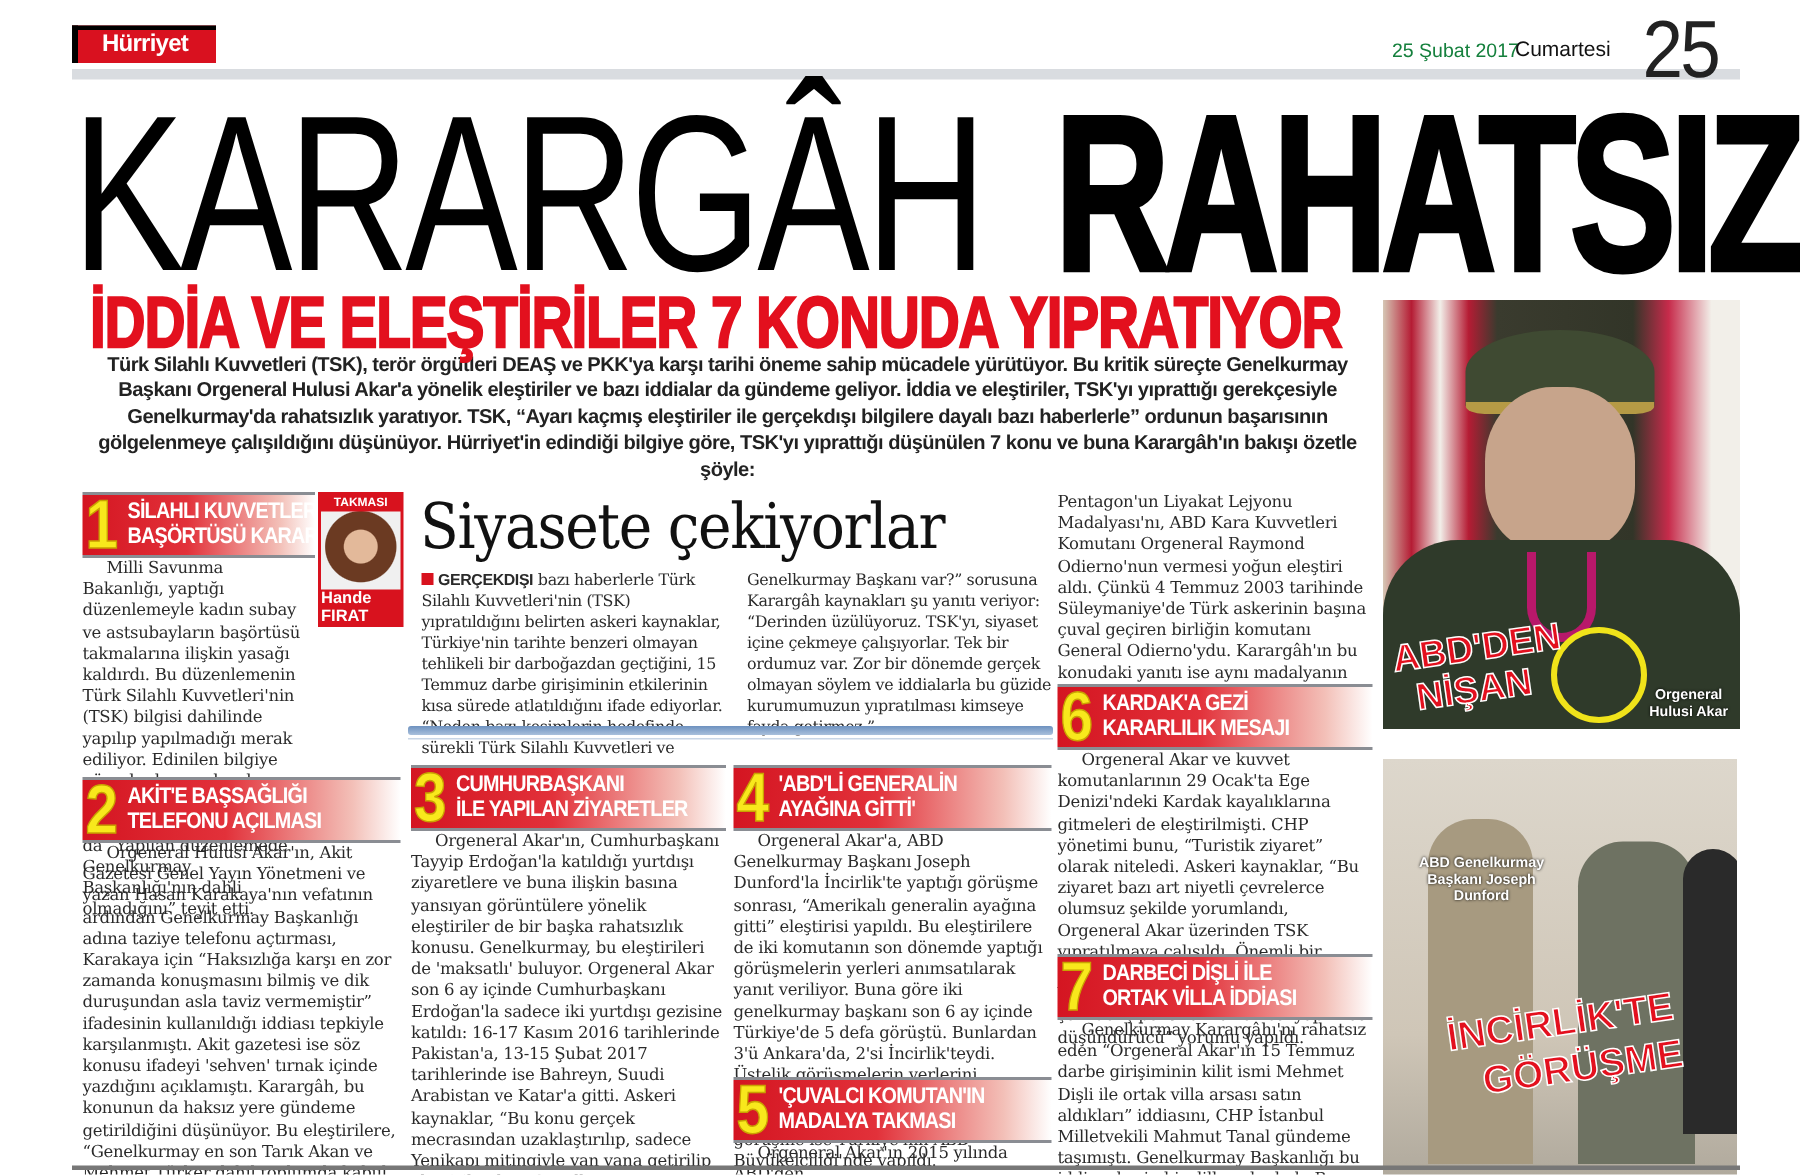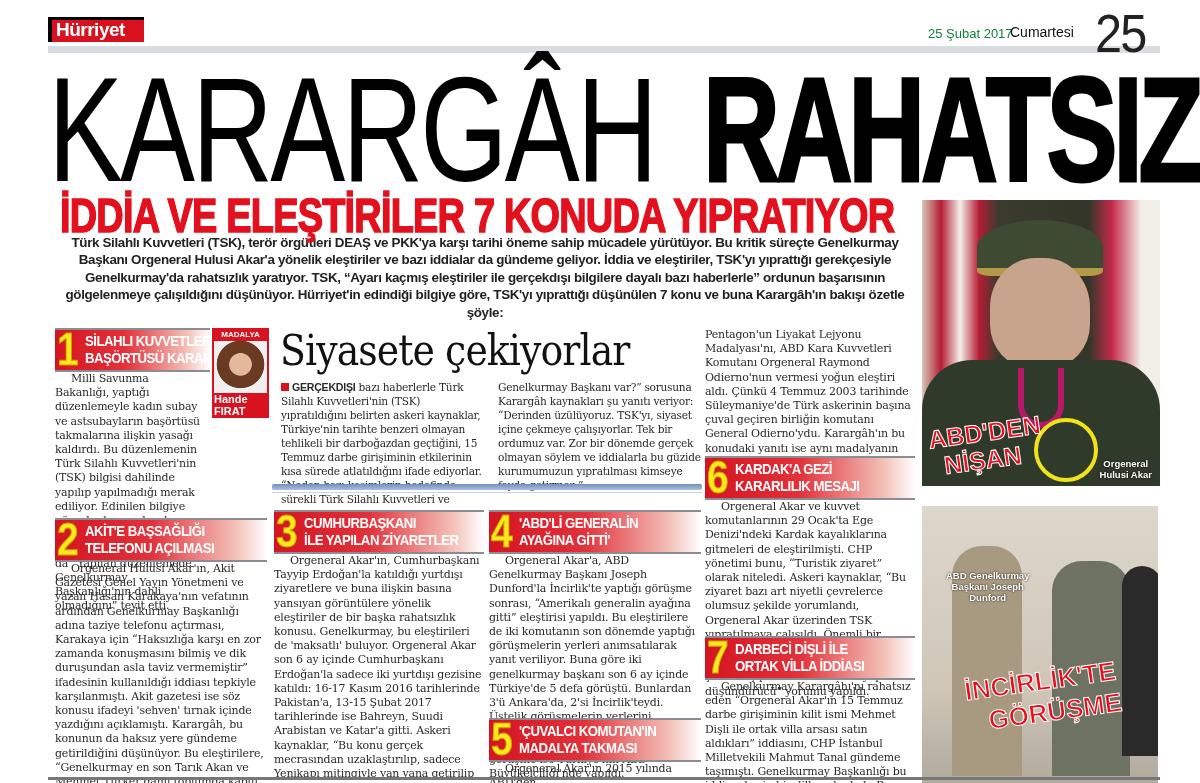--- a/index.html
+++ b/index.html
@@ -3,22 +3,22 @@
 <meta charset="utf-8">
 <style>
   * { box-sizing: border-box; margin: 0; padding: 0; }
   html, body { width: 1200px; height: 783px; overflow: hidden; background: #fff; }
   body { position: relative; font-family: "DejaVu Serif", serif; color: #1a1a1a; }
 
   
   .masthead { position: absolute; left: 48px; top: 12px; width: 1112px; height: 46px; }
   .masthead .rule { position: absolute; left: 0; right: 0; top: 34px; height: 7px; background: #d9dce0; }
   .logo { position: absolute; left: 0; top: 5px; height: 25px; width: 96px; background: #d9111f;
-          font-family: "Liberation Sans", sans-serif; font-weight: 700; font-size: 19px; color: #fff;
-          line-height: 25px; padding-left: 8px; letter-spacing: -0.5px; }
+          font-family: "Liberation Sans", sans-serif; font-weight: 700; font-size: 16px; color: #fff;
+          line-height: 25px; padding-left: 20px; letter-spacing: -0.5px; }
   .logo::before { content: ""; position: absolute; left: 0; top: 0; width: 4px; height: 25px; background: #000; }
   .logo::after { content: ""; position: absolute; left: 0; top: 0; width: 96px; height: 3px; background: #000; }
   .section-name { position: absolute; left: 478px; top: 2px; font-family: "Liberation Sans", sans-serif;
           font-weight: 700; font-size: 30px; color: #2c5f8a; letter-spacing: -1px; }
   .date { position: absolute; left: 880px; top: 14px; font-family: Liberation Sans, sans-serif; font-size: 13px; color: #15803d; }
   .weekday { position: absolute; left: 962px; top: 12px; font-family: "Liberation Sans", sans-serif; font-size: 14px; font-weight: 400; color: #111; }
   .page-num { position: absolute; left: 1047px; top: -10px; font-family: "Liberation Sans", sans-serif; font-weight: 100; font-size: 54px; color: #222; letter-spacing: -2px; transform: scaleX(0.9); transform-origin: left; }
 
   
   .headline { position: absolute; left: 48px; top: 64px; width: 1120px; height: 132px; white-space: nowrap; }
@@ -112,21 +112,21 @@
 </div>
 <div class="col" style="left:55px; top:518px; width:212px;">
   <div class="item-head">
     <span class="num">2</span>
     <span class="title"><span>AKİT'E BAŞSAĞLIĞI</span><br><span>TELEFONU AÇILMASI</span></span>
   </div>
   <p>Orgeneral Hulusi Akar'ın, Akit Gazetesi Genel Yayın Yönetmeni ve yazan Hasan Karakaya'nın vefatının ardından Genelkurmay Başkanlığı adına taziye telefonu açtırması, Karakaya için “Haksızlığa karşı en zor zamanda konuşmasını bilmiş ve dik duruşundan asla taviz vermemiştir” ifadesinin kullanıldığı iddiası tepkiyle karşılanmıştı. Akit gazetesi ise söz konusu ifadeyi 'sehven' tırnak içinde yazdığını açıklamıştı. Karargâh, bu konunun da haksız yere gündeme getirildiğini düşünüyor. Bu eleştirilere, “Genelkurmay en son Tarık Akan ve Mehmet Türker dahil toplumda kabul görmüş birçok ünlü simanın vefatında başsağlığı mesajlarını aile yakınlarına iletmiş ve üzüntülerini paylaşmıştır” yanıtı veriliyor.</p>
 </div>
 
 <div class="columnist">
-  <div class="city">MADALYA</div>
+  <div class="city">TAKMASI</div>
   <div class="photo"></div>
   <div class="fname">Hande</div>
   <div class="lname">FIRAT</div>
 </div>
 
 <div class="feature-title">Siyasete çekiyorlar</div>
 <div class="feature-body">
   <span class="bullet"></span><span class="lead-word">GERÇEKDIŞI</span><span> bazı haberlerle Türk Silahlı Kuvvetleri'nin (TSK) yıpratıldığını belirten askeri kaynaklar, Türkiye'nin tarihte benzeri olmayan tehlikeli bir darboğazdan geçtiğini, 15 Temmuz darbe girişiminin etkilerinin kısa sürede atlatıldığını ifade ediyorlar. “Neden bazı kesimlerin hedefinde sürekli Türk Silahlı Kuvvetleri ve Genelkurmay Başkanı var?” sorusuna Karargâh kaynakları şu yanıtı veriyor: “Derinden üzülüyoruz. TSK'yı, siyaset içine çekmeye çalışıyorlar. Tek bir ordumuz var. Zor bir dönemde gerçek olmayan söylem ve iddialarla bu güzide kurumumuzun yıpratılması kimseye fayda getirmez.”</span>
 </div>
 <div class="blue-rule"></div>

